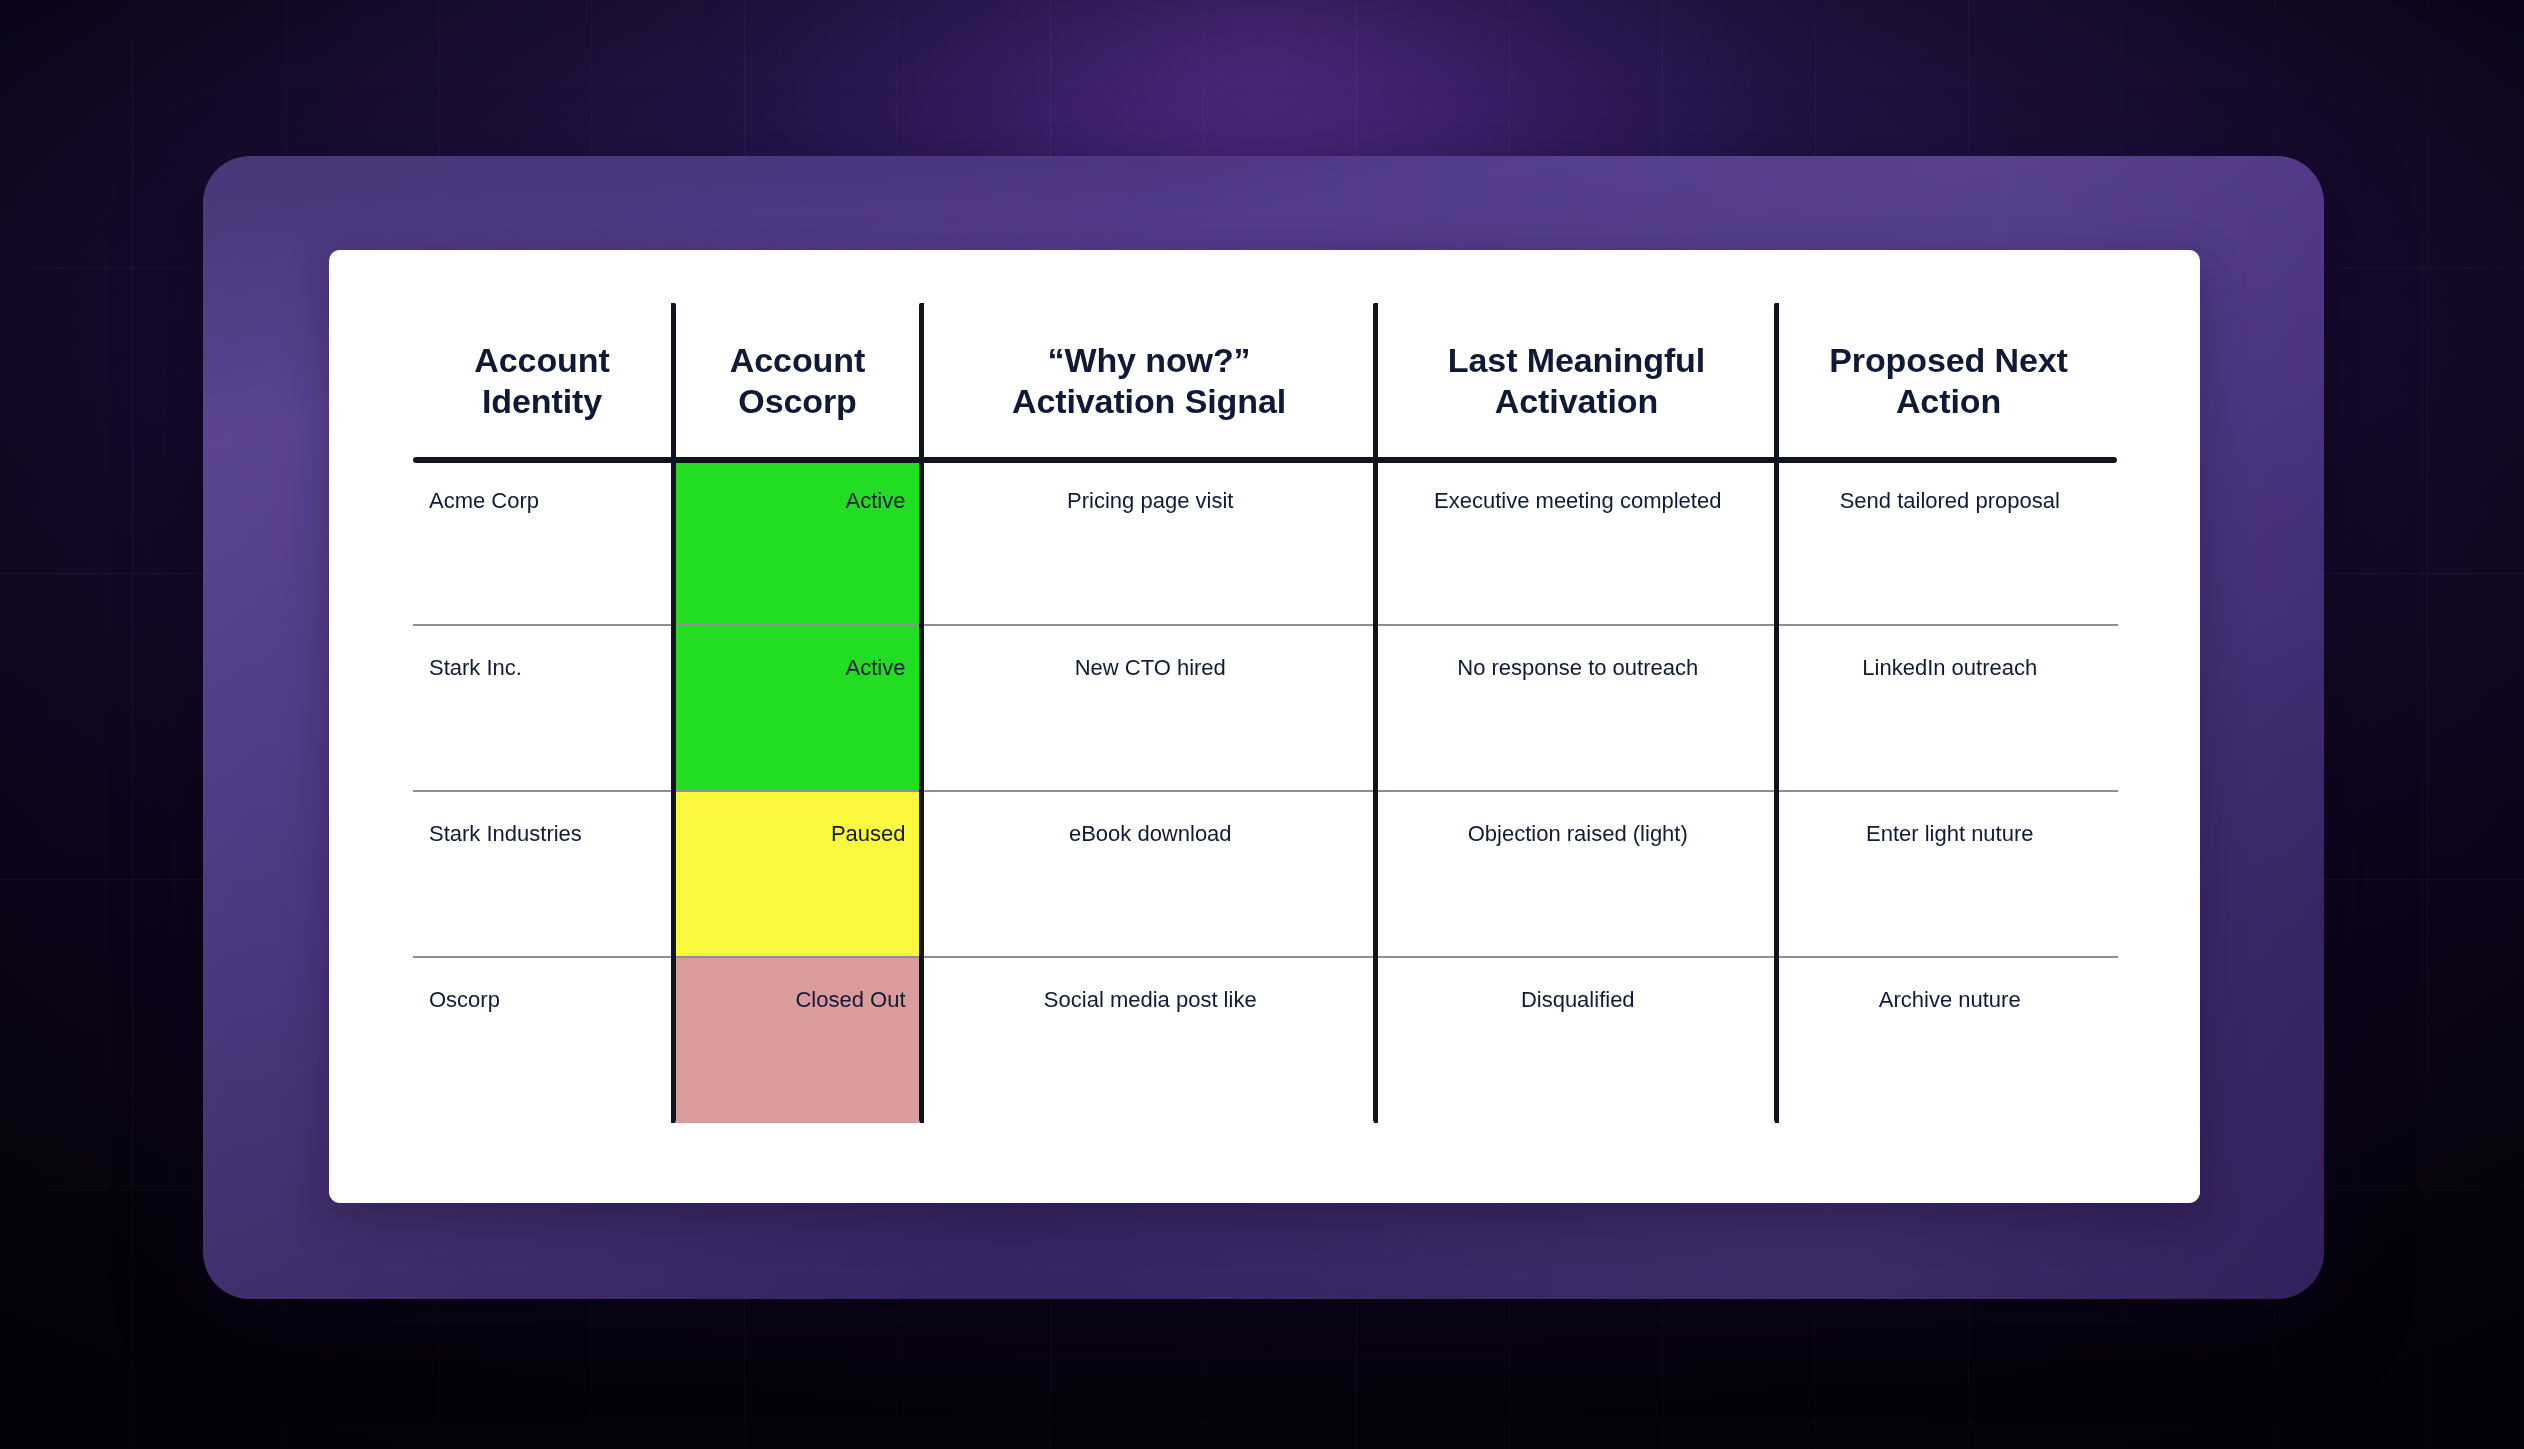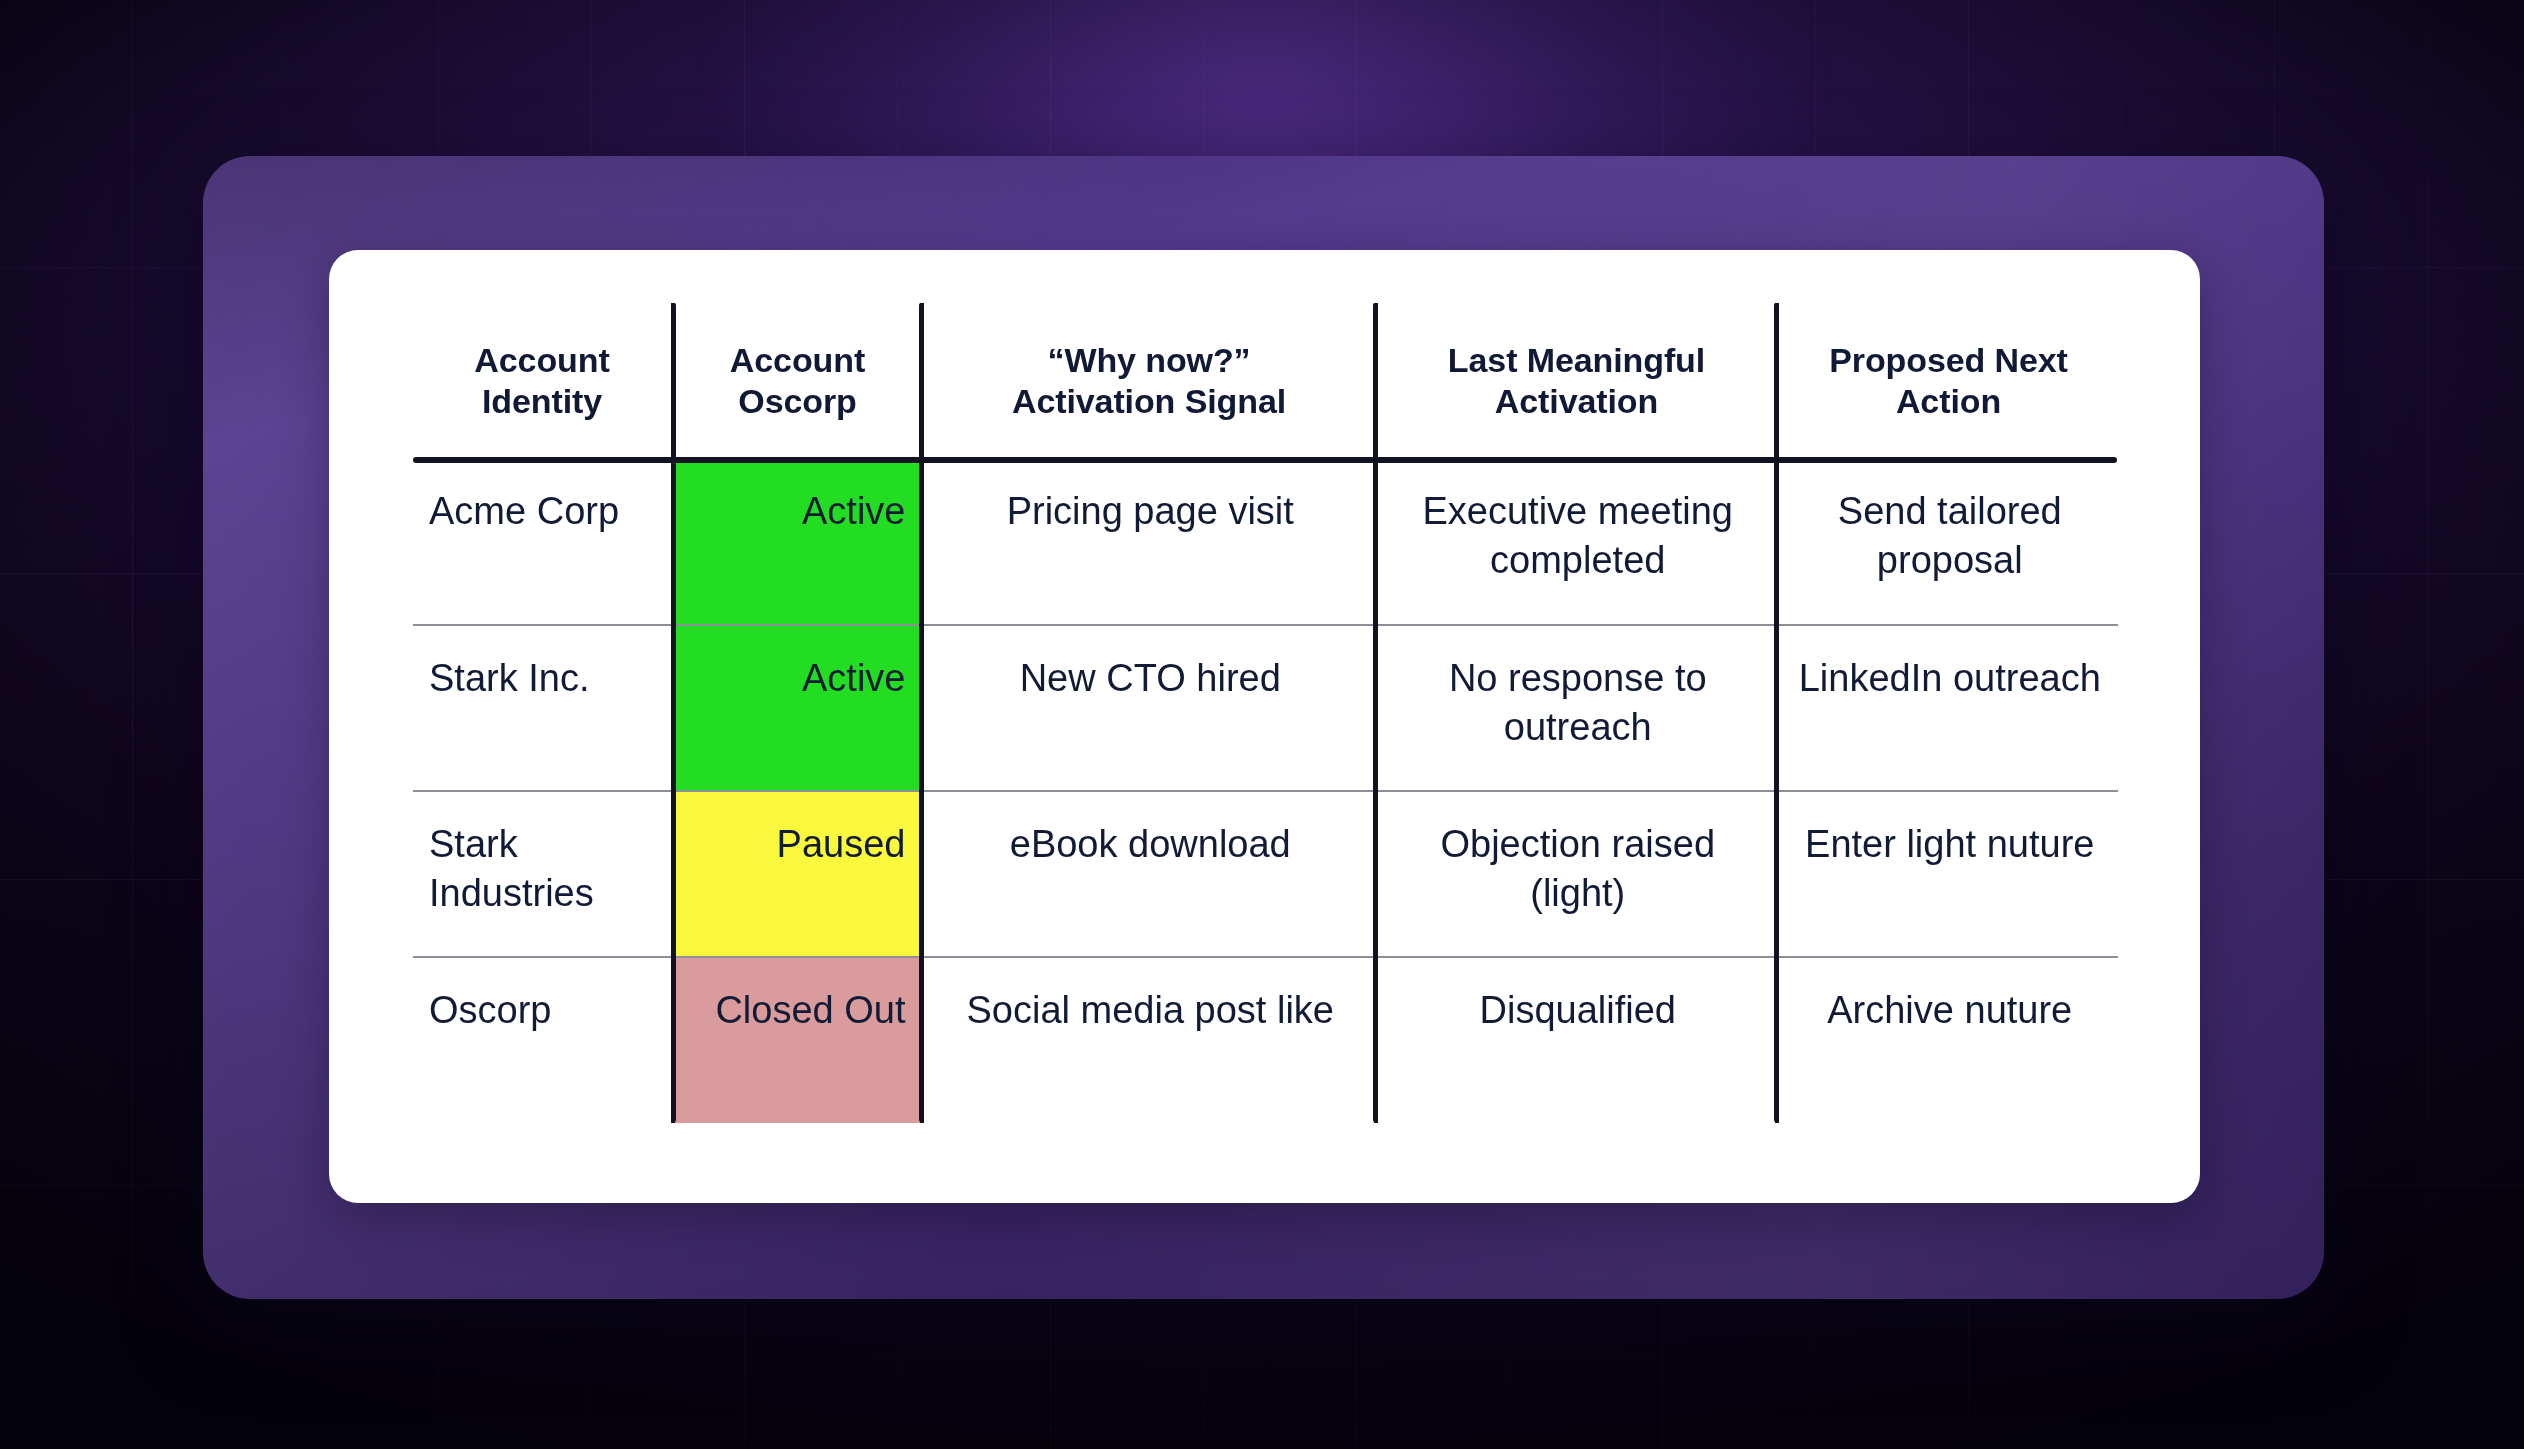--- a/index.html
+++ b/index.html
@@ -87,21 +87,21 @@
   }
 
   
   .card {
     position: absolute;
     left: 329px;
     top: 250px;
     width: 1871px;
     height: 953px;
     background: #ffffff;
-    border-radius: 29px;
+    border-radius: 11px;
     box-shadow: 0 14.5px 46px rgba(14,5,34,0.30);
     overflow: hidden;
   }
 
   
   .table-wrap {
     position: absolute;
     left: 84px;
     top: 53px;
     width: 1704px;
@@ -131,21 +131,21 @@
     letter-spacing: -0.1px;
   }
 
   
   thead th + th { border-left: 4px solid #111420; }
 
   
   thead tr { position: relative; }
 
   tbody td {
-    font-size: 38px;
+    font-size: 22px;
     font-weight: 400;
     color: #111b36;
     line-height: 1.28;
     vertical-align: top;
     padding: 28px 14.5px 28px 14.5px;
     height: 166px;
   }
 
   tbody td + td { border-left: 4px solid #111420; }
 

